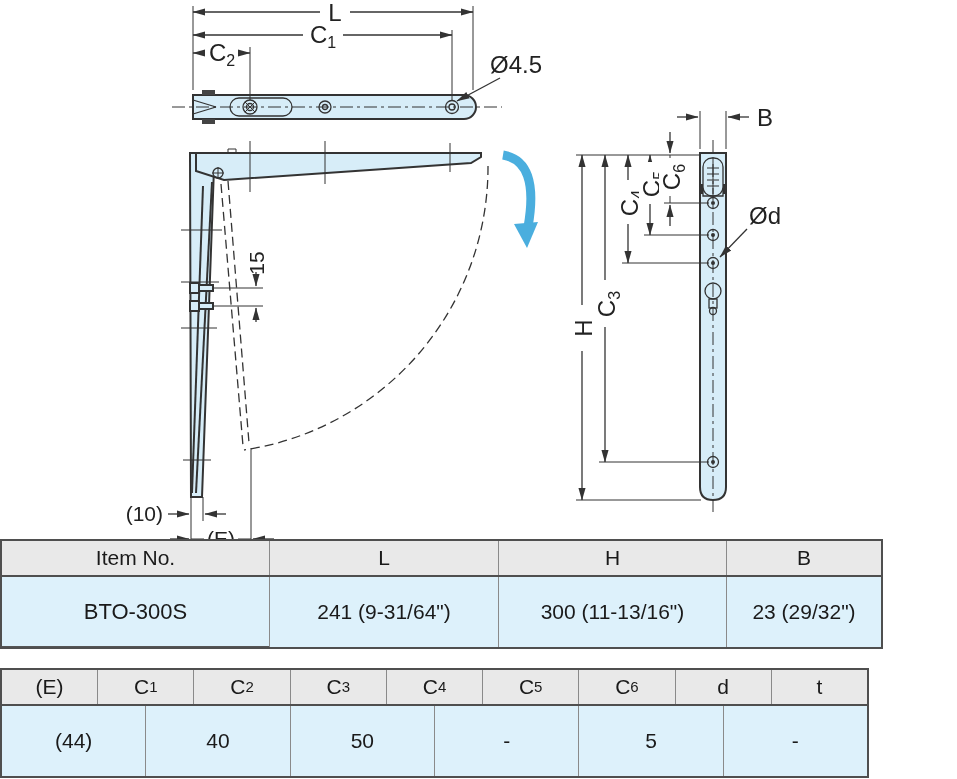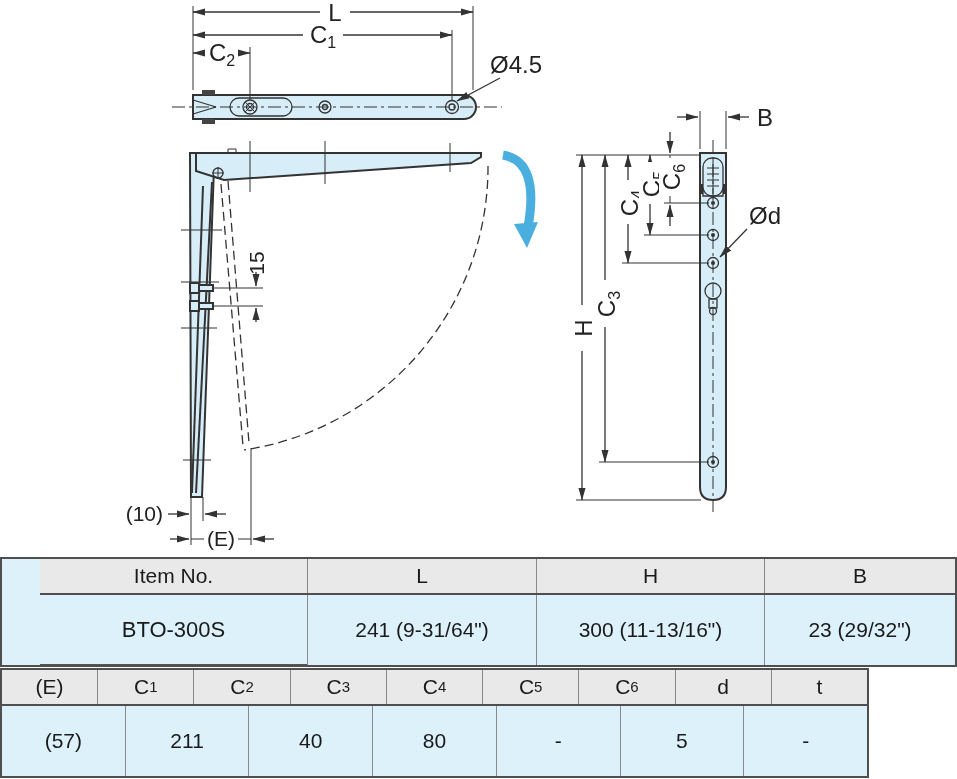--- a/index.html
+++ b/index.html
@@ -11,21 +11,21 @@
   .thk{stroke:#333;stroke-width:2;fill:none;}
   .thin{stroke:#333;stroke-width:1;fill:none;}
   .dash{stroke:#333;stroke-width:1.3;fill:none;stroke-dasharray:9 5;}
   .cl{stroke:#333;stroke-width:1;fill:none;stroke-dasharray:13 4 3 4;}
   .wbg{fill:#ffffff;stroke:none;}
   .dimtxt{font-size:24px;}
   .dimtxt-sm{font-size:21px;}
   .sub-t{font-size:16px;}
   
   .tbl{position:absolute;border:2px solid #4f4f4f;box-sizing:border-box;background:#ddf1fb;}
-  .t1{left:0;top:557px;width:957px;height:110px;padding-left:38px;}
+  .t1{left:0;top:539px;width:883px;height:110px;}
   .t2{left:0;top:668px;width:869px;height:110px;}
   .hrow{display:flex;height:34px;background:#e9e9e9;border-bottom:2px solid #4f4f4f;}
   .brow{display:flex;height:70px;background:#ddf1fb;}
   .cell{display:flex;align-items:center;justify-content:center;
         border-right:1.5px solid #8a8a8a;font-size:21px;box-sizing:border-box;}
   .cell:last-child{border-right:none;}
   .c0{width:268px;}.c1{width:229px;}.c2{width:228px;}.c3{flex:1;}
   .eq{flex:1;}
   .itemcol{display:flex;flex-direction:column;width:268px;border-right:1.5px solid #8a8a8a;box-sizing:border-box;}
   .itemcell{flex:1;display:flex;align-items:center;justify-content:center;font-size:22px;}
@@ -297,23 +297,22 @@
     <div class="cell eq">
           <span>d</span>
           <sub></sub>
         </div>
     <div class="cell eq">
           <span>t</span>
           <sub></sub>
         </div>
   </div>
   <div class="brow">
-    <div class="cell eq">(57)</div>
-    <div class="cell eq">211</div>
+    <div class="cell eq">(44)</div>
     <div class="cell eq">40</div>
-    <div class="cell eq">80</div>
+    <div class="cell eq">50</div>
     <div class="cell eq">-</div>
     <div class="cell eq">5</div>
     <div class="cell eq">-</div>
   </div>
 </div>
 
 </div>
 
 </body></html>

